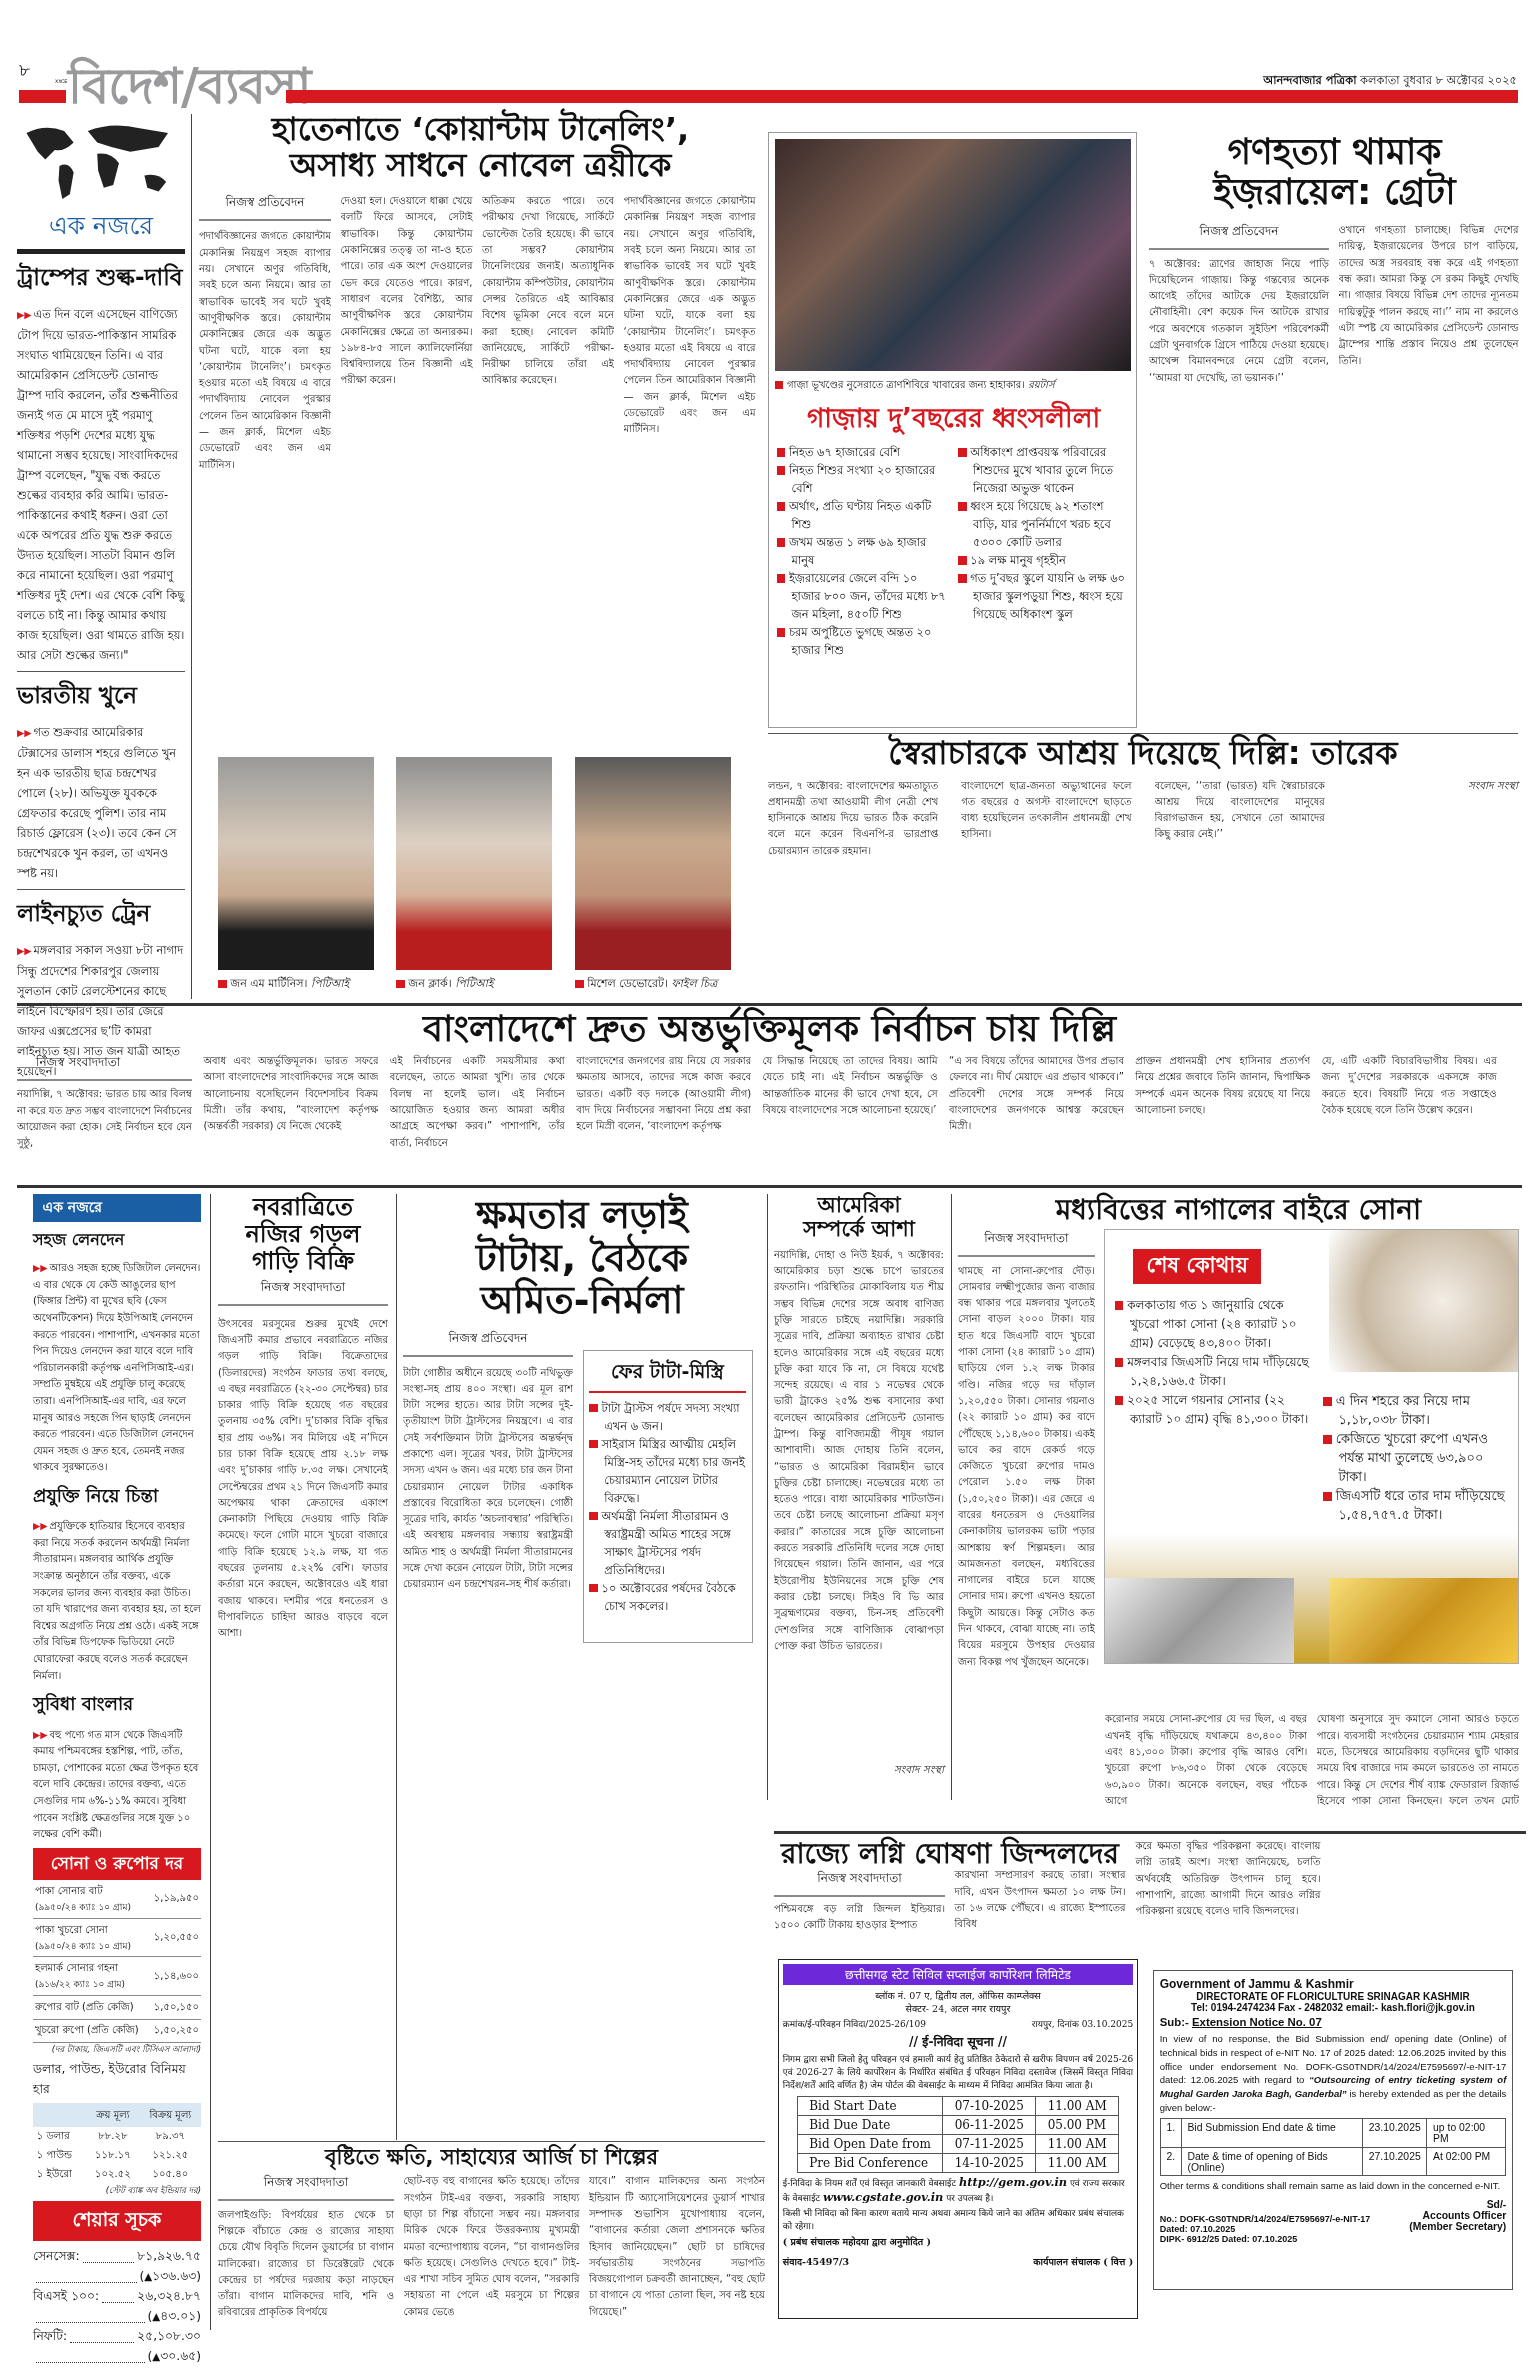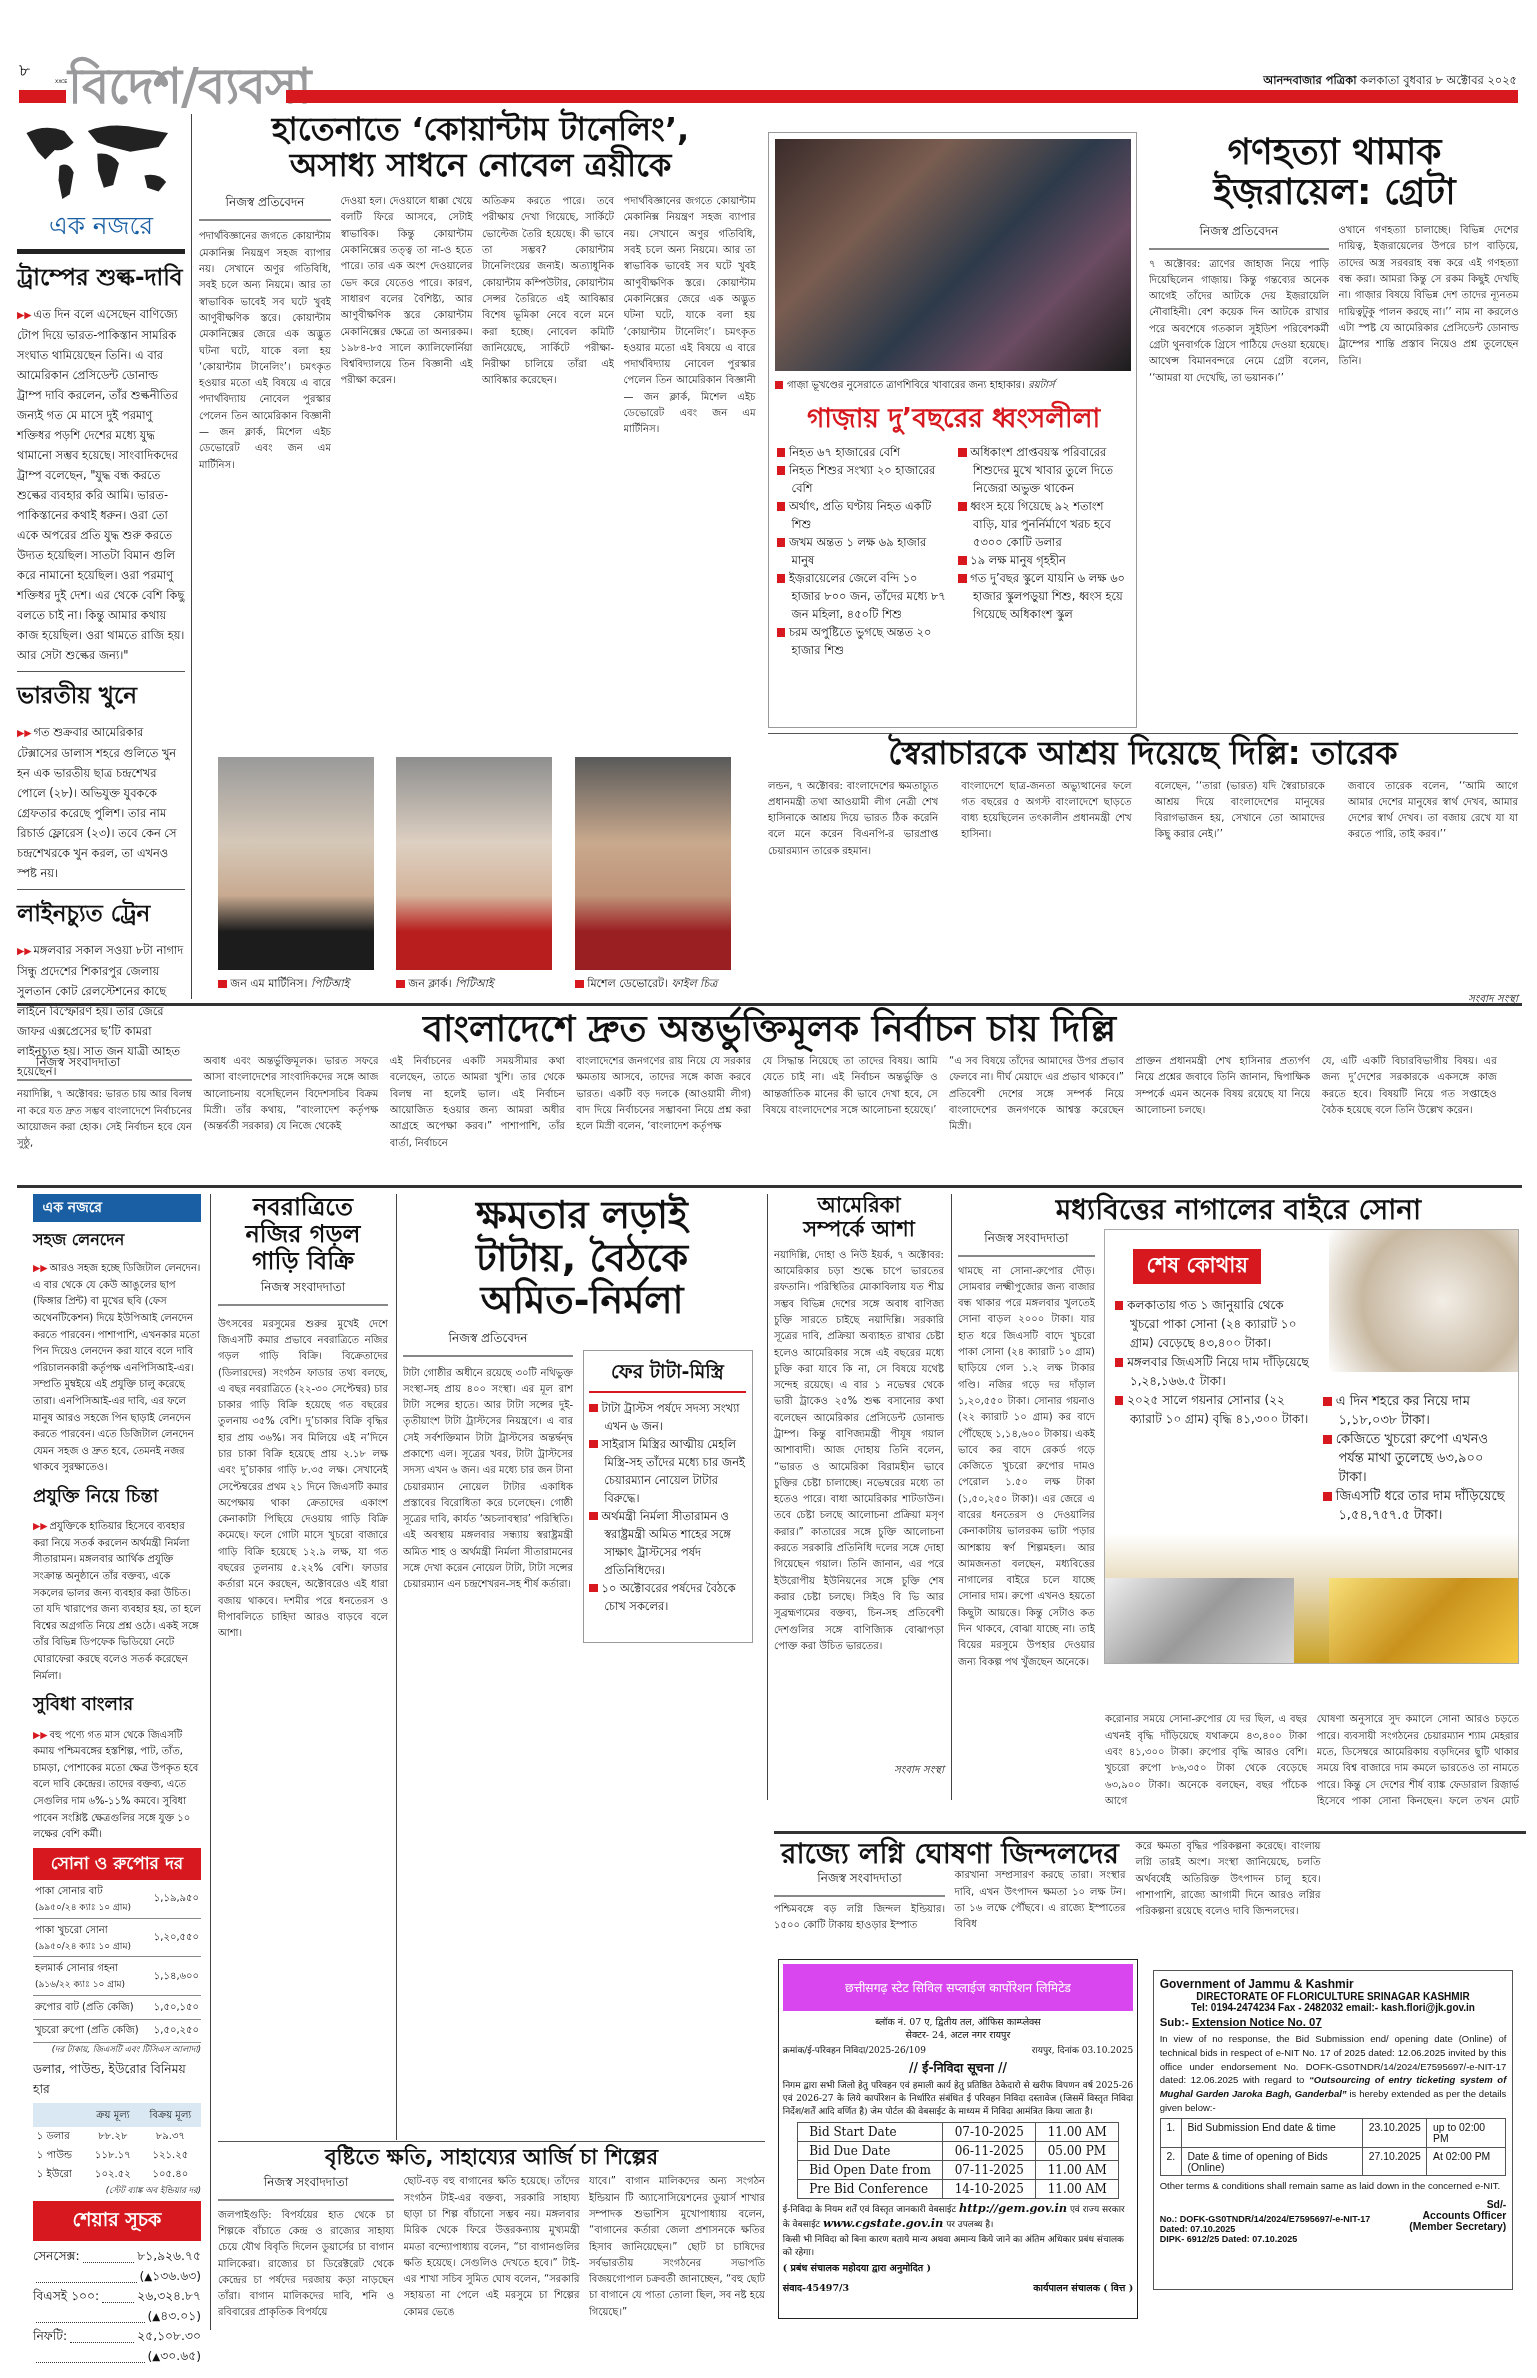--- a/index.html
+++ b/index.html
@@ -137,21 +137,20 @@
 </div>
 
 <div class="hrule-thin" style="left:768px;top:733px;width:750px;"></div>
 <div class="abs" style="left:768px;top:736px;width:750px;">
   <div class="hl" style="font-size:32px;text-align:center;">স্বৈরাচারকে আশ্রয় দিয়েছে দিল্লি: তারেক</div>
   <div style="display:flex;gap:23px;margin-top:5.7px;">
     <div class="body-text" style="width:180px;height:237px;overflow:hidden;">লন্ডন, ৭ অক্টোবর: বাংলাদেশের ক্ষমতাচ্যুত প্রধানমন্ত্রী তথা আওয়ামী লীগ নেত্রী শেখ হাসিনাকে আশ্রয় দিয়ে ভারত ঠিক করেনি বলে মনে করেন বিএনপি-র ভারপ্রাপ্ত চেয়ারম্যান তারেক রহমান।</div>
     <div class="body-text" style="width:180px;height:237px;overflow:hidden;">বাংলাদেশে ছাত্র-জনতা অভ্যুত্থানের ফলে গত বছরের ৫ অগস্ট বাংলাদেশে ছাড়তে বাধ্য হয়েছিলেন তৎকালীন প্রধানমন্ত্রী শেখ হাসিনা।</div>
     <div class="body-text" style="width:180px;height:237px;overflow:hidden;">বলেছেন, ‘‘তারা (ভারত) যদি স্বৈরাচারকে আশ্রয় দিয়ে বাংলাদেশের মানুষের বিরাগভাজন হয়, সেখানে তো আমাদের কিছু করার নেই।’’</div>
     <div style="width:180px;">
-      <div class="body-text" style="height:213px;overflow:hidden;">জবাবে তারেক বলেন, ‘‘আমি আগে আমার দেশের মানুষের স্বার্থ দেখব, আমার দেশের স্বার্থ দেখব। তা বজায় রেখে যা যা করতে পারি, তাই করব।’’</div>
       <div style="text-align:right;font-style:italic;font-size:10.4px;">সংবাদ সংস্থা</div>
     </div>
   </div>
 </div>
 
 <div class="hrule" style="left:17px;top:1003px;width:1505px;"></div>
 <div class="abs" style="left:17px;top:1009px;width:1505px;">
   <div class="hl" style="font-size:36px;text-align:center;">বাংলাদেশে দ্রুত অন্তর্ভুক্তিমূলক নির্বাচন চায় দিল্লি</div>
   <div style="display:flex;gap:11.4px;margin-top:3.8px;">
     <div style="width:175px;">
@@ -372,21 +371,21 @@
           <div class="body-text" style="margin-top:3.8px;">পশ্চিমবঙ্গে বড় লগ্নি জিন্দল ইন্ডিয়ার। ১৫০০ কোটি টাকায় হাওড়ার ইস্পাত</div>
         </div>
         <div class="body-text" style="width:171px;margin-top:-1.9px;">কারখানা সম্প্রসারণ করছে তারা। সংস্থার দাবি, এখন উৎপাদন ক্ষমতা ১০ লক্ষ টন। তা ১৬ লক্ষে পৌঁছবে। এ রাজ্যে ইস্পাতের বিবিধ</div>
       </div>
     </div>
     <div class="body-text" style="width:185px;">করে ক্ষমতা বৃদ্ধির পরিকল্পনা করেছে। বাংলায় লগ্নি তারই অংশ। সংস্থা জানিয়েছে, চলতি অর্থবর্ষেই অতিরিক্ত উৎপাদন চালু হবে। পাশাপাশি, রাজ্যে আগামী দিনে আরও লগ্নির পরিকল্পনা রয়েছে বলেও দাবি জিন্দলদের।</div>
   </div>
 </div>
 
 <div class="boxed" style="left:778px;top:1959px;width:360px;height:360px;border:1.9px solid #222;padding:3.8px;font-family:'DejaVu Serif',serif;">
-  <div style="background:#d946ef;color:#fff;text-align:center;font-size:12.3px;padding:15px;">छत्तीसगढ़ स्टेट सिविल सप्लाईज कार्पोरेशन लिमिटेड</div>
+  <div style="background:#6d28d9;color:#fff;text-align:center;font-size:12.3px;padding:2px;">छत्तीसगढ़ स्टेट सिविल सप्लाईज कार्पोरेशन लिमिटेड</div>
   <div style="text-align:center;font-size:9.5px;margin-top:3.8px;">ब्लॉक नं. 07 ए, द्वितीय तल, ऑफिस काम्प्लेक्स</div>
   <div style="text-align:center;font-size:9.5px;">सेक्टर- 24, अटल नगर रायपुर</div>
   <div style="display:flex;justify-content:space-between;font-size:9px;margin-top:2.8px;">
     <span>क्रमांक/ई-परिवहन निविदा/2025-26/109</span>
     <span>रायपुर, दिनांक 03.10.2025</span>
   </div>
   <div style="text-align:center;font-size:12.3px;font-weight:bold;margin:2.8px 0;">// ई-निविदा सूचना //</div>
   <div style="font-size:9px;line-height:13.2px;text-align:justify;">निगम द्वारा सभी जिलो हेतु परिवहन एवं हमाली कार्य हेतु प्रतिष्ठित ठेकेदारो से खरीफ विपणन वर्ष 2025-26 एवं 2026-27 के लिये कार्पोरेशन के निर्धारित संबंधित ई परिवहन निविदा दस्तावेज (जिसमें विस्तृत निविदा निर्देश/शर्तें आदि वर्णित है) जेम पोर्टल की वेबसाईट के माध्यम में निविदा आमंत्रित किया जाता है।</div>
   <table class="bid-table" style="margin:3.8px auto;">
     <tbody id="cg-rows">

